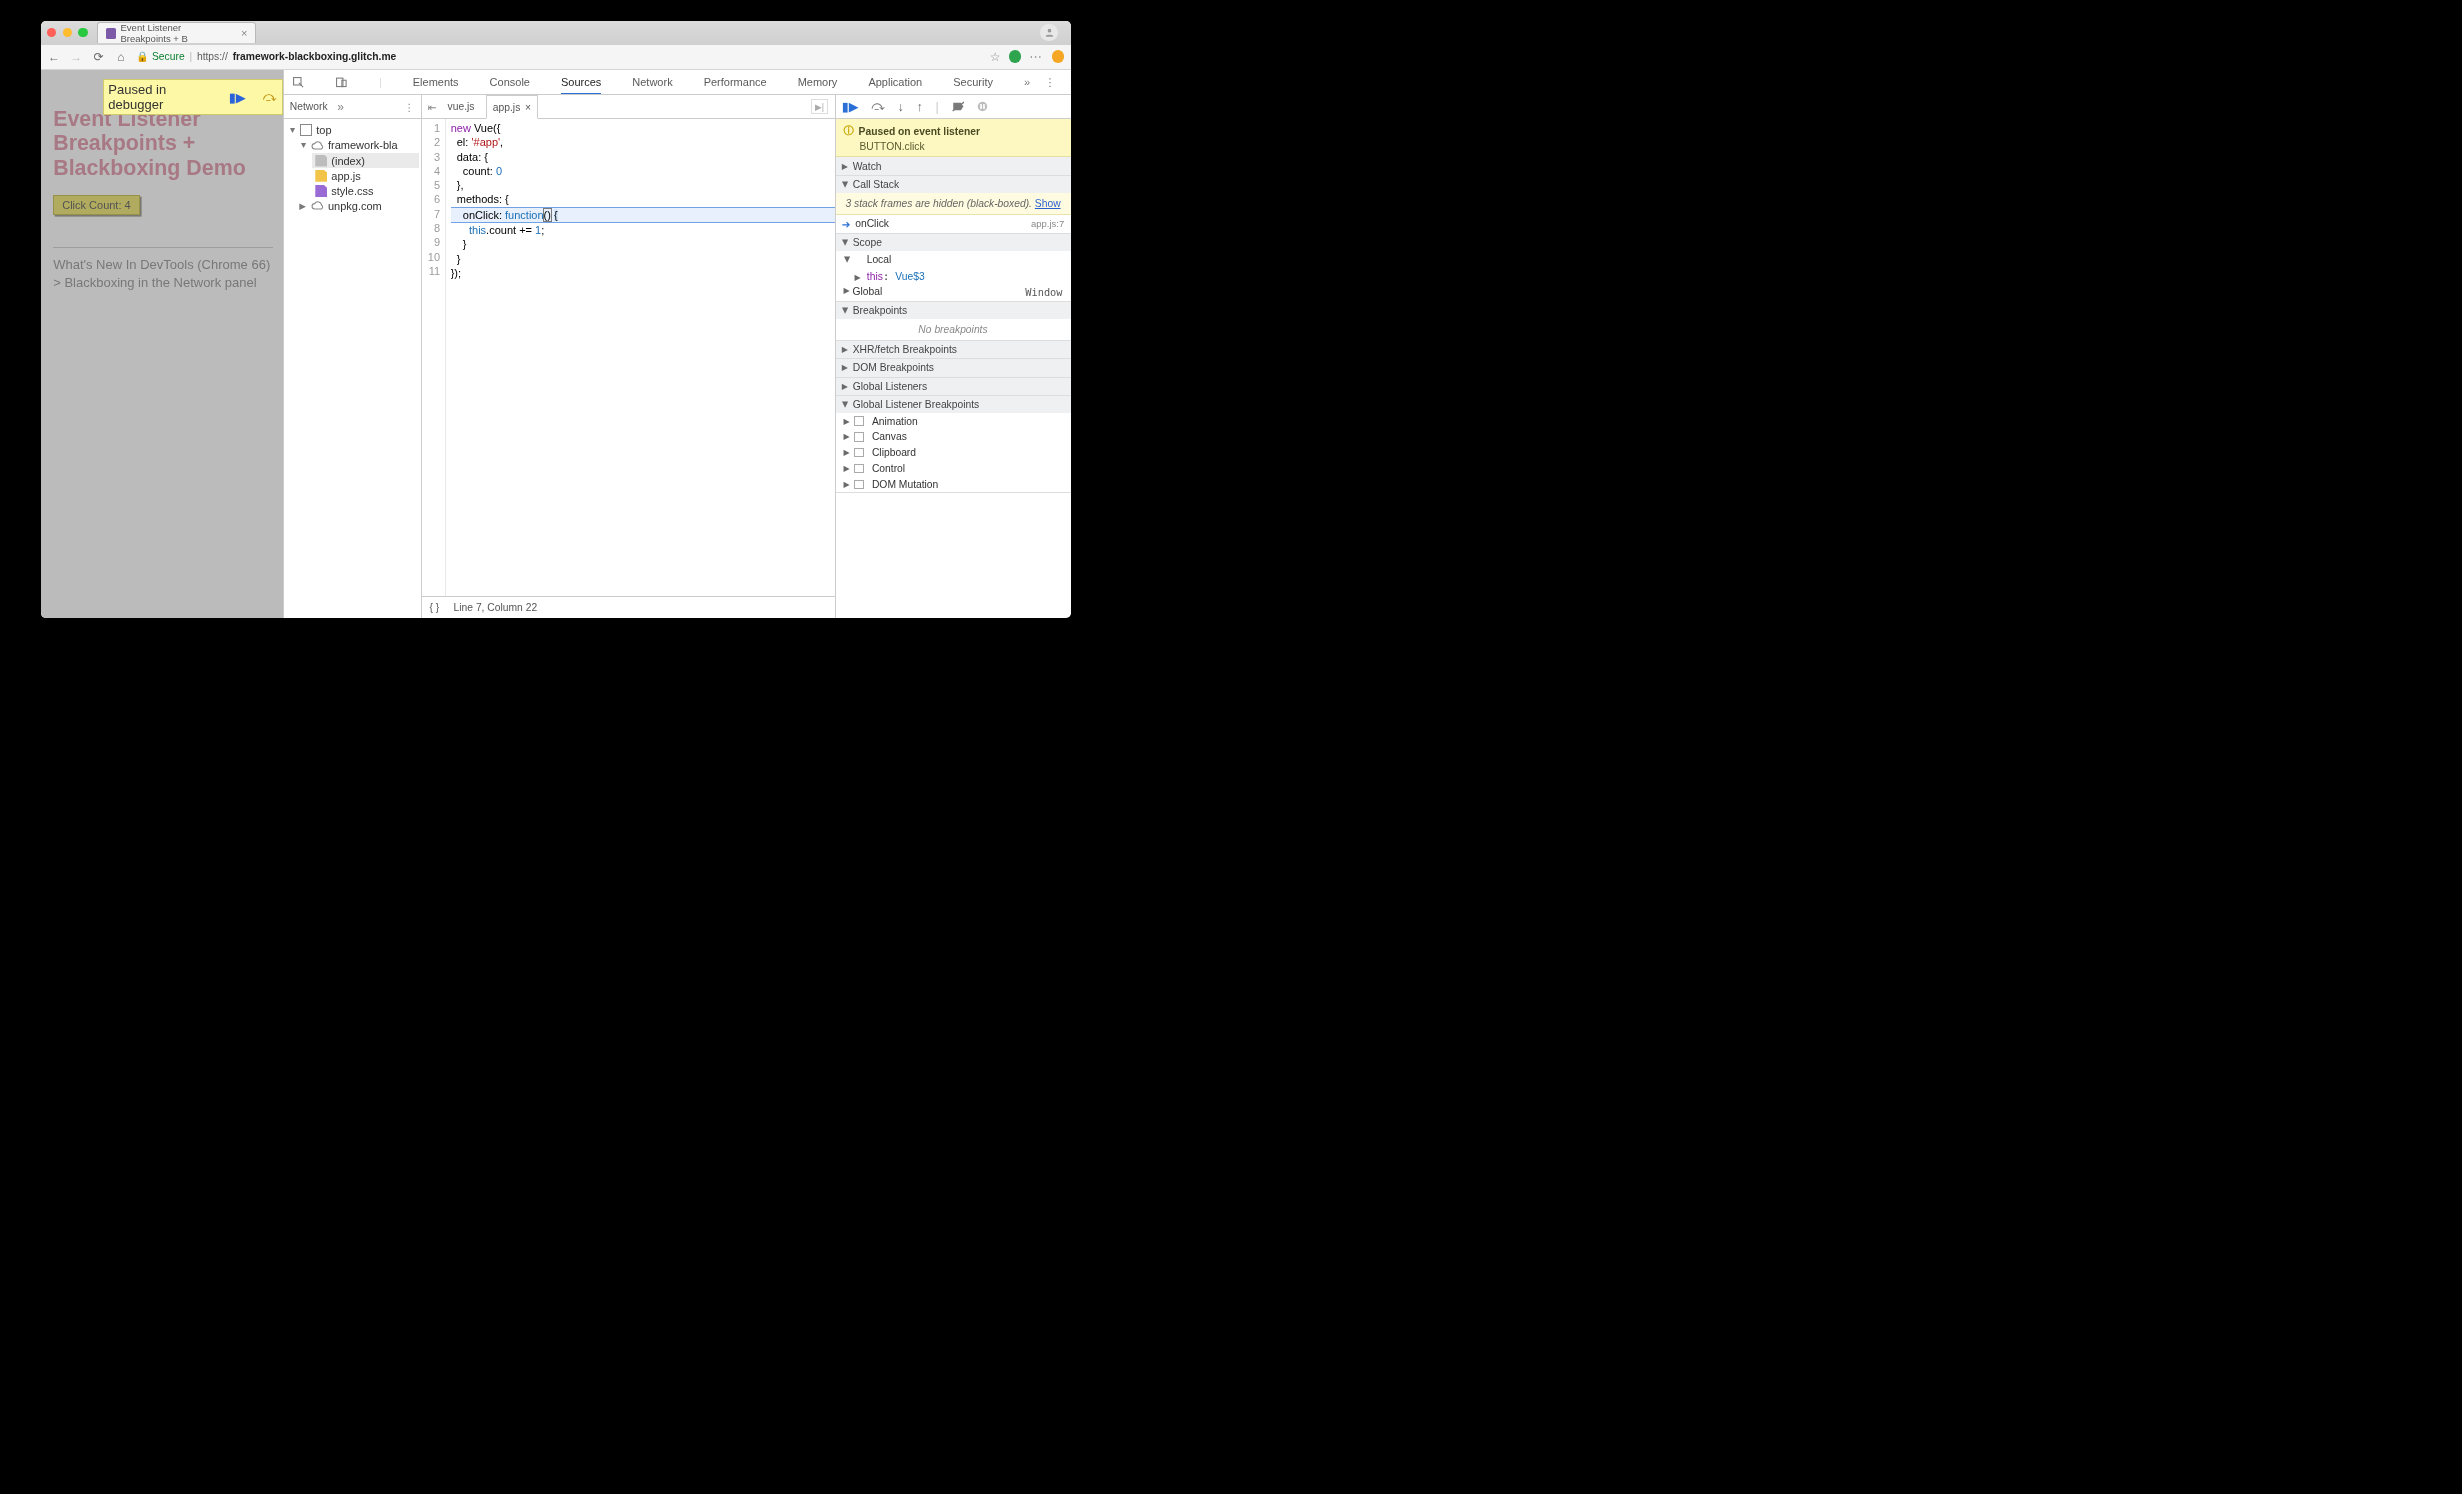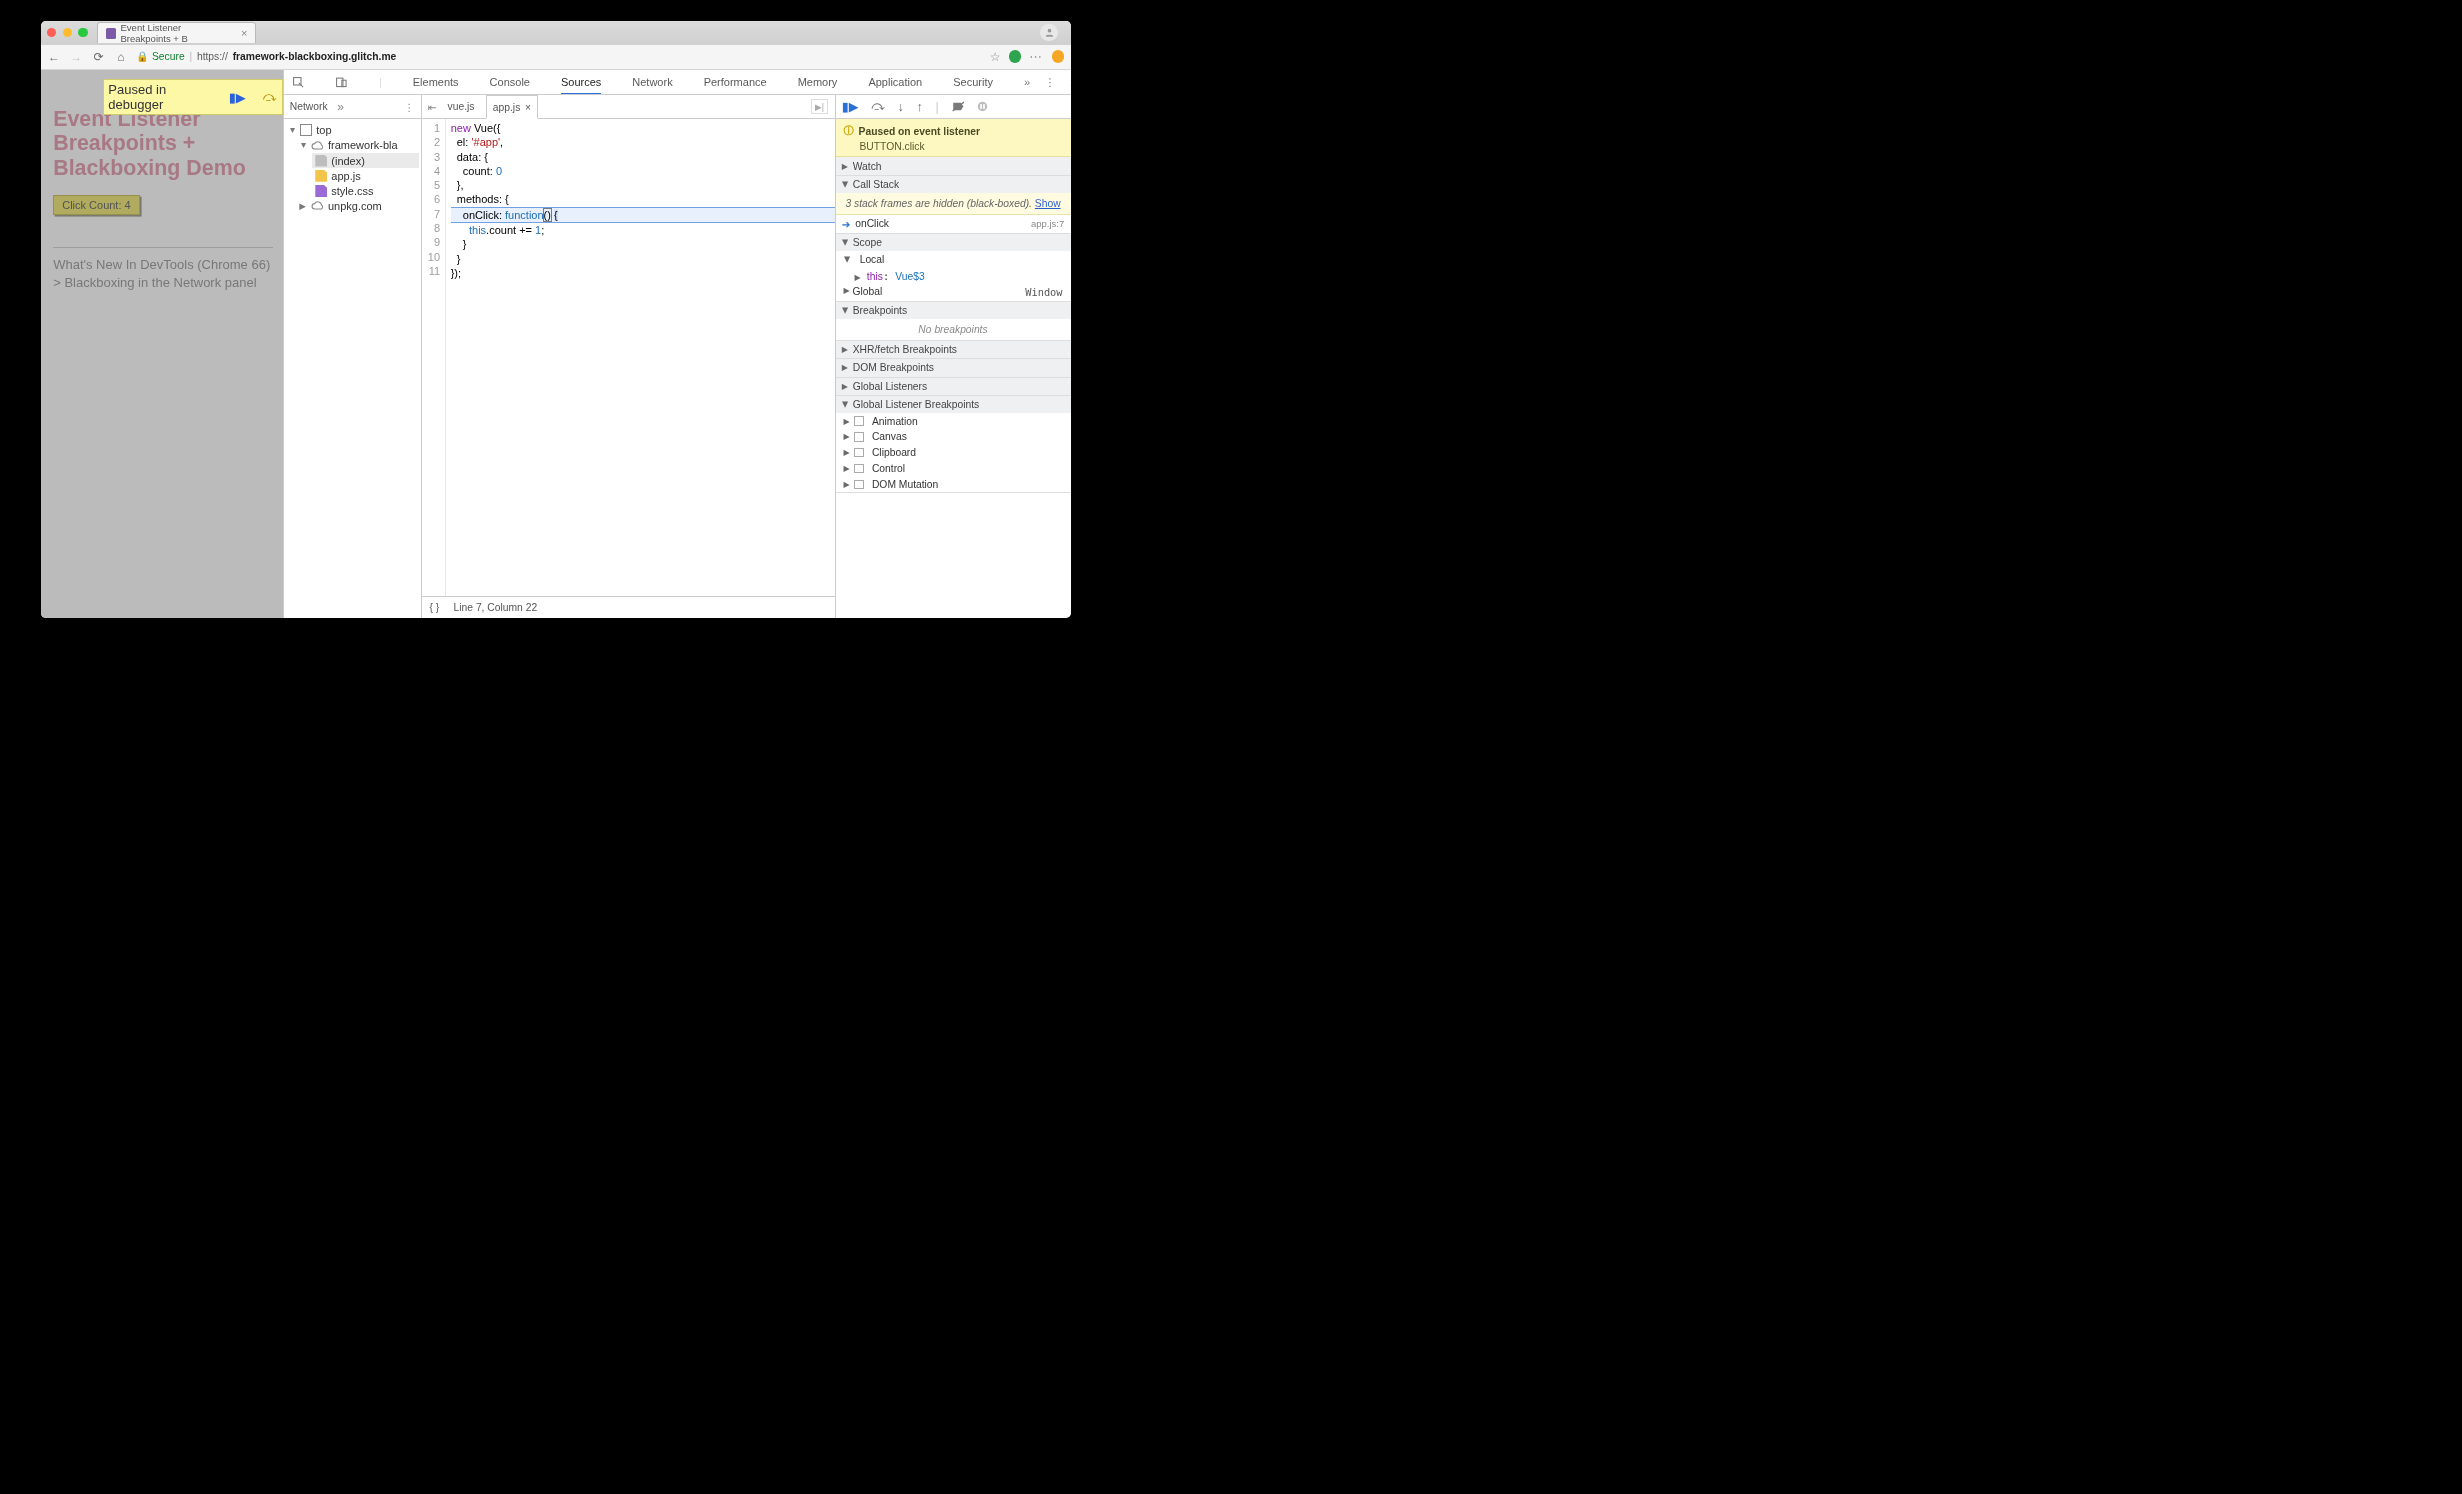--- a/index.html
+++ b/index.html
@@ -81,21 +81,21 @@
 .sect{border-bottom:0.8px solid #ddd}
 .sect-h{background:#eef0f2;padding:3.2px 6.3px;font-size:10.3px;color:#444;display:flex;align-items:center;gap:4.8px}
 .sect-h.open .tri{transform:rotate(90deg)}
 .tri{display:inline-block;font-size:8px;color:#6a6a6a;transition:.05s}
 .sect-body{font-size:10.3px;color:#333}
 .stack-msg{background:#fffbe0;border-bottom:0.8px solid #e8e3a8;padding:4.8px 8px;font-style:italic;color:#666;text-align:center}
 .stack-msg a{color:#2a5fd0;text-decoration:underline;font-style:normal}
 .stack-row{display:flex;align-items:center;padding:3.2px 6.3px;gap:4.8px}
 .stack-cur{color:#2a6fd6}
 .stack-loc{margin-left:auto;color:#8a8a8a;font-size:9.5px}
-.scope-row{padding:2.4px 8px;display:flex;align-items:center;gap:10px}
+.scope-row{padding:2.4px 8px;display:flex;align-items:center;gap:17px}
 .scope-sub{padding:2.4px 8px 2.4px 19px;font-family:ui-monospace,Menlo,monospace}
 .scope-sub .v{color:#8d1ea8}.scope-sub .t{color:#1b6fb7}
 .scope-global{display:flex;padding:2.4px 8px}
 .scope-global .win{margin-left:auto;color:#555;font-family:ui-monospace,Menlo,monospace}
 .empty{color:#8a8a8a;font-style:italic;text-align:center;padding:4.8px}
 .chk{width:9.5px;height:9.5px;border:0.8px solid #aaa;display:inline-block;margin-right:3.2px}
 .cat-row{padding:2.4px 8px;display:flex;align-items:center;gap:4.8px}
 svg{display:block}
 </style>
 </head>

